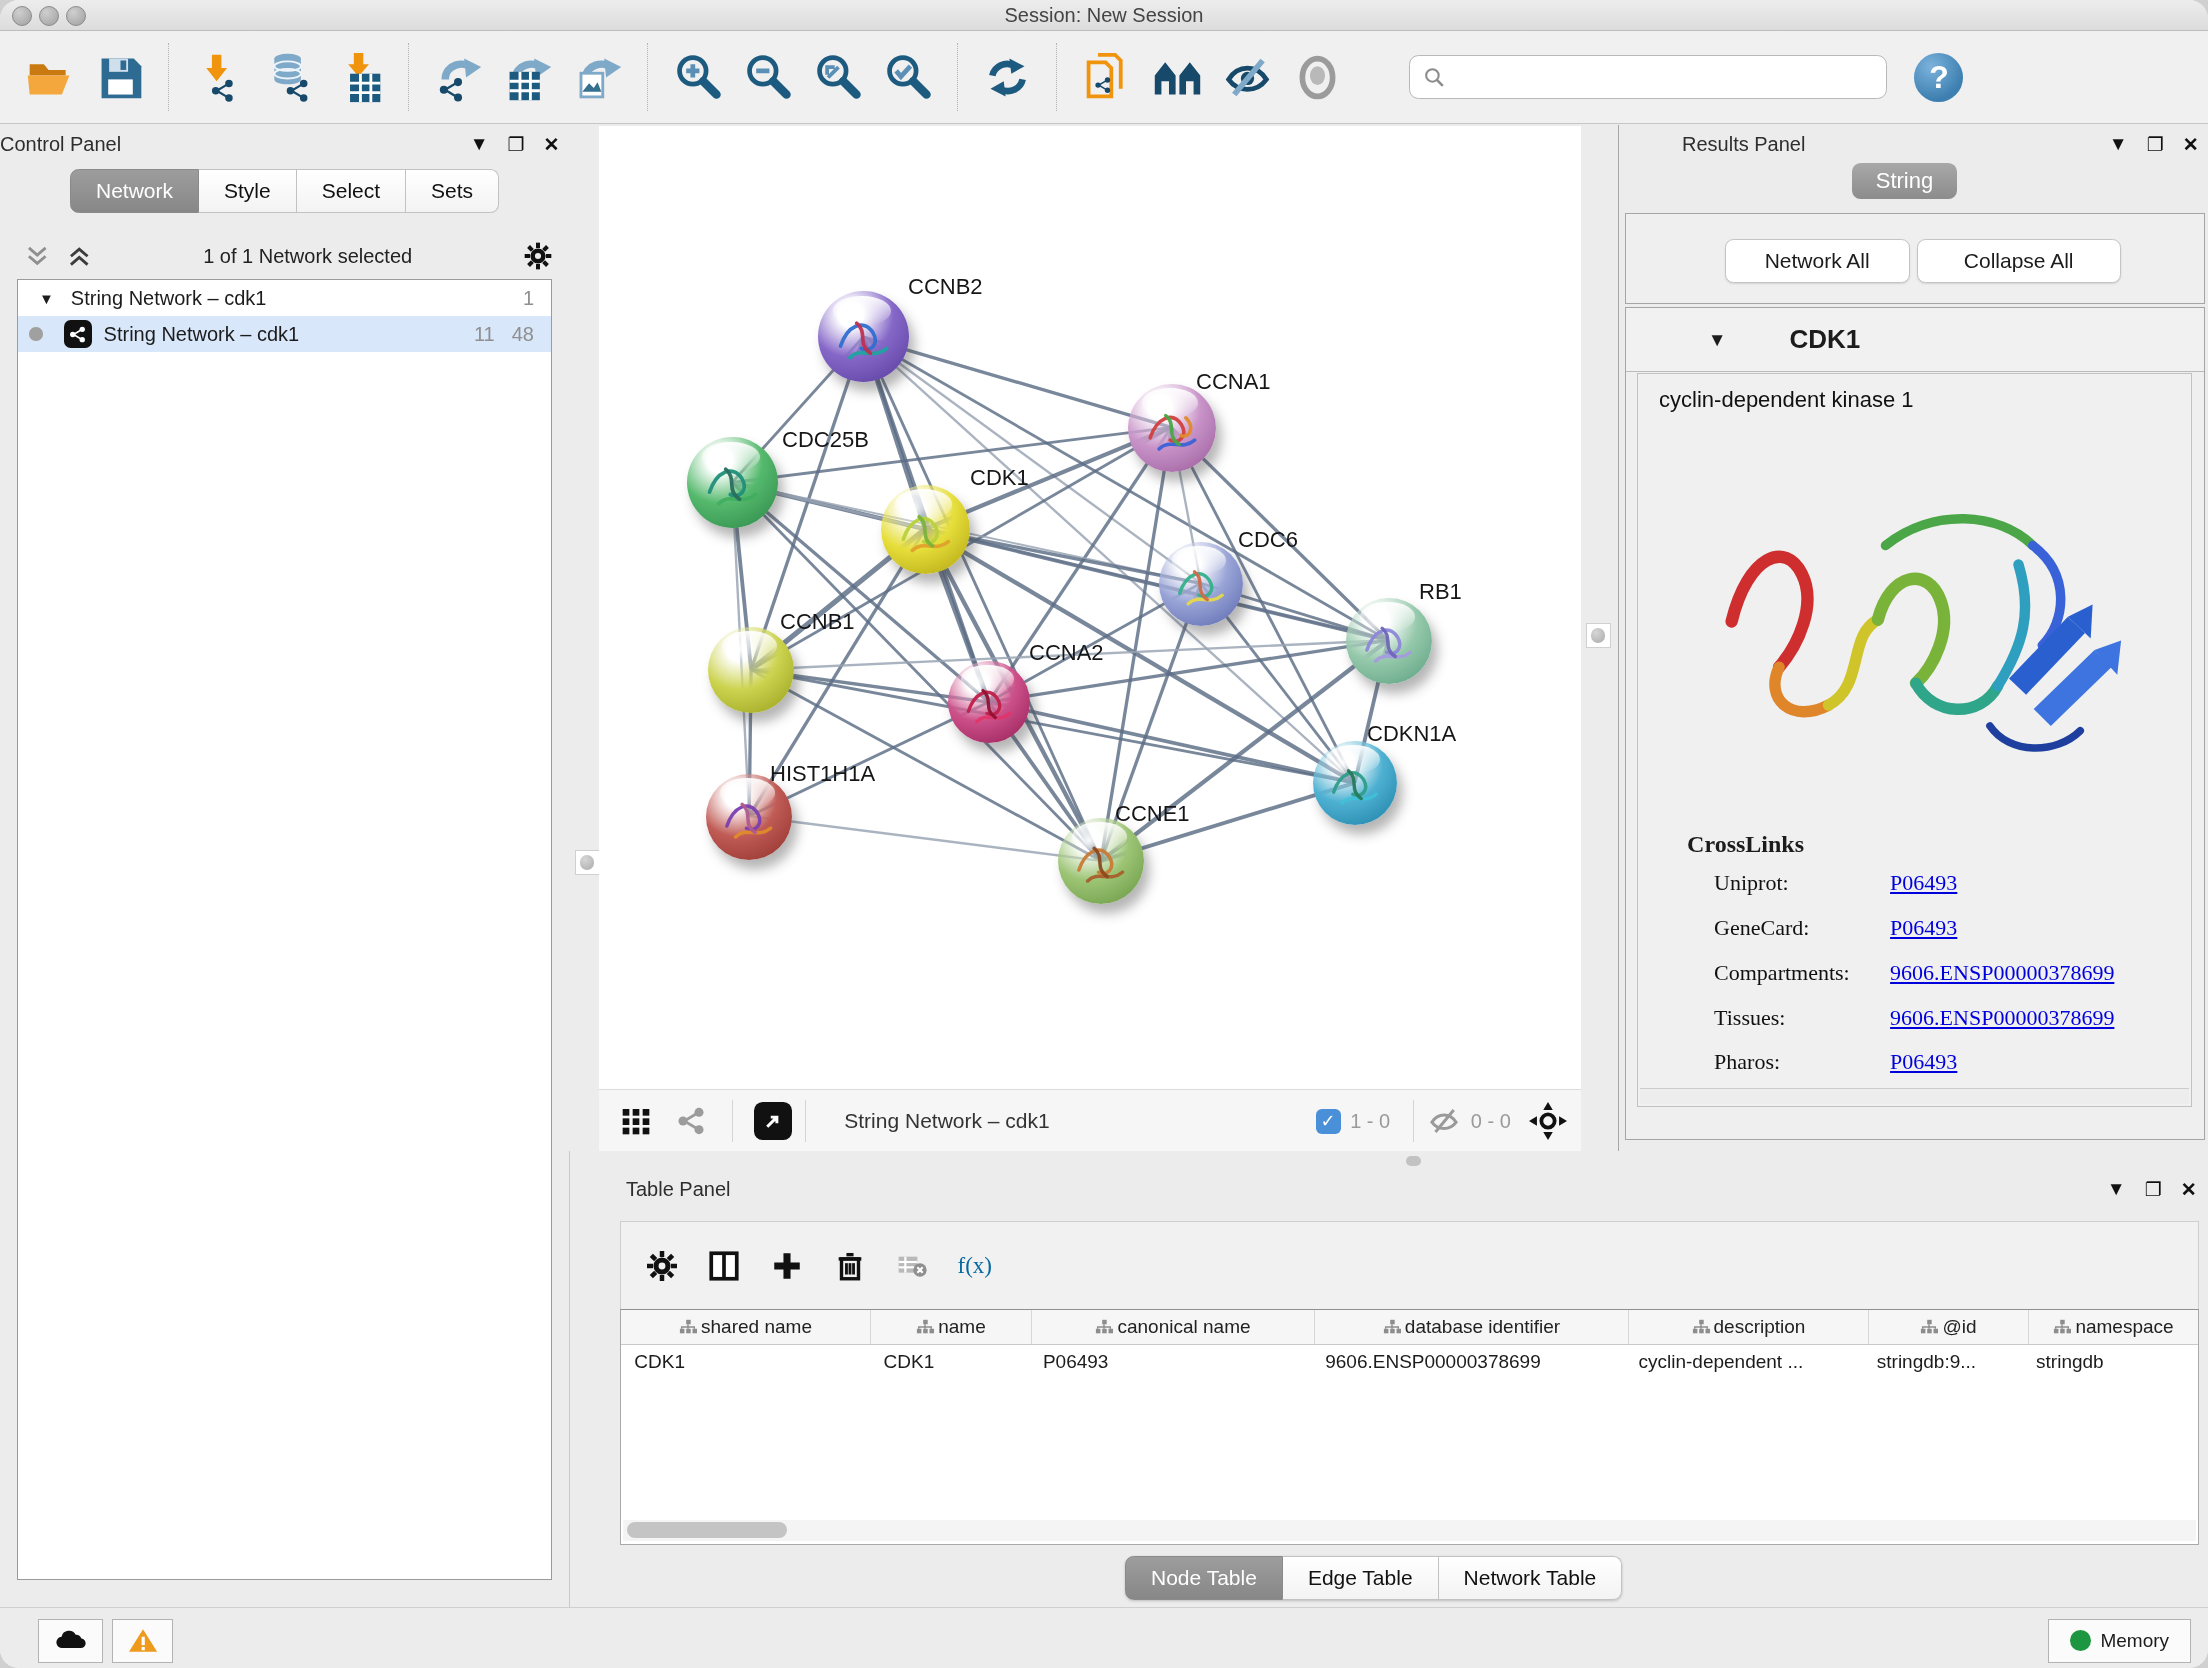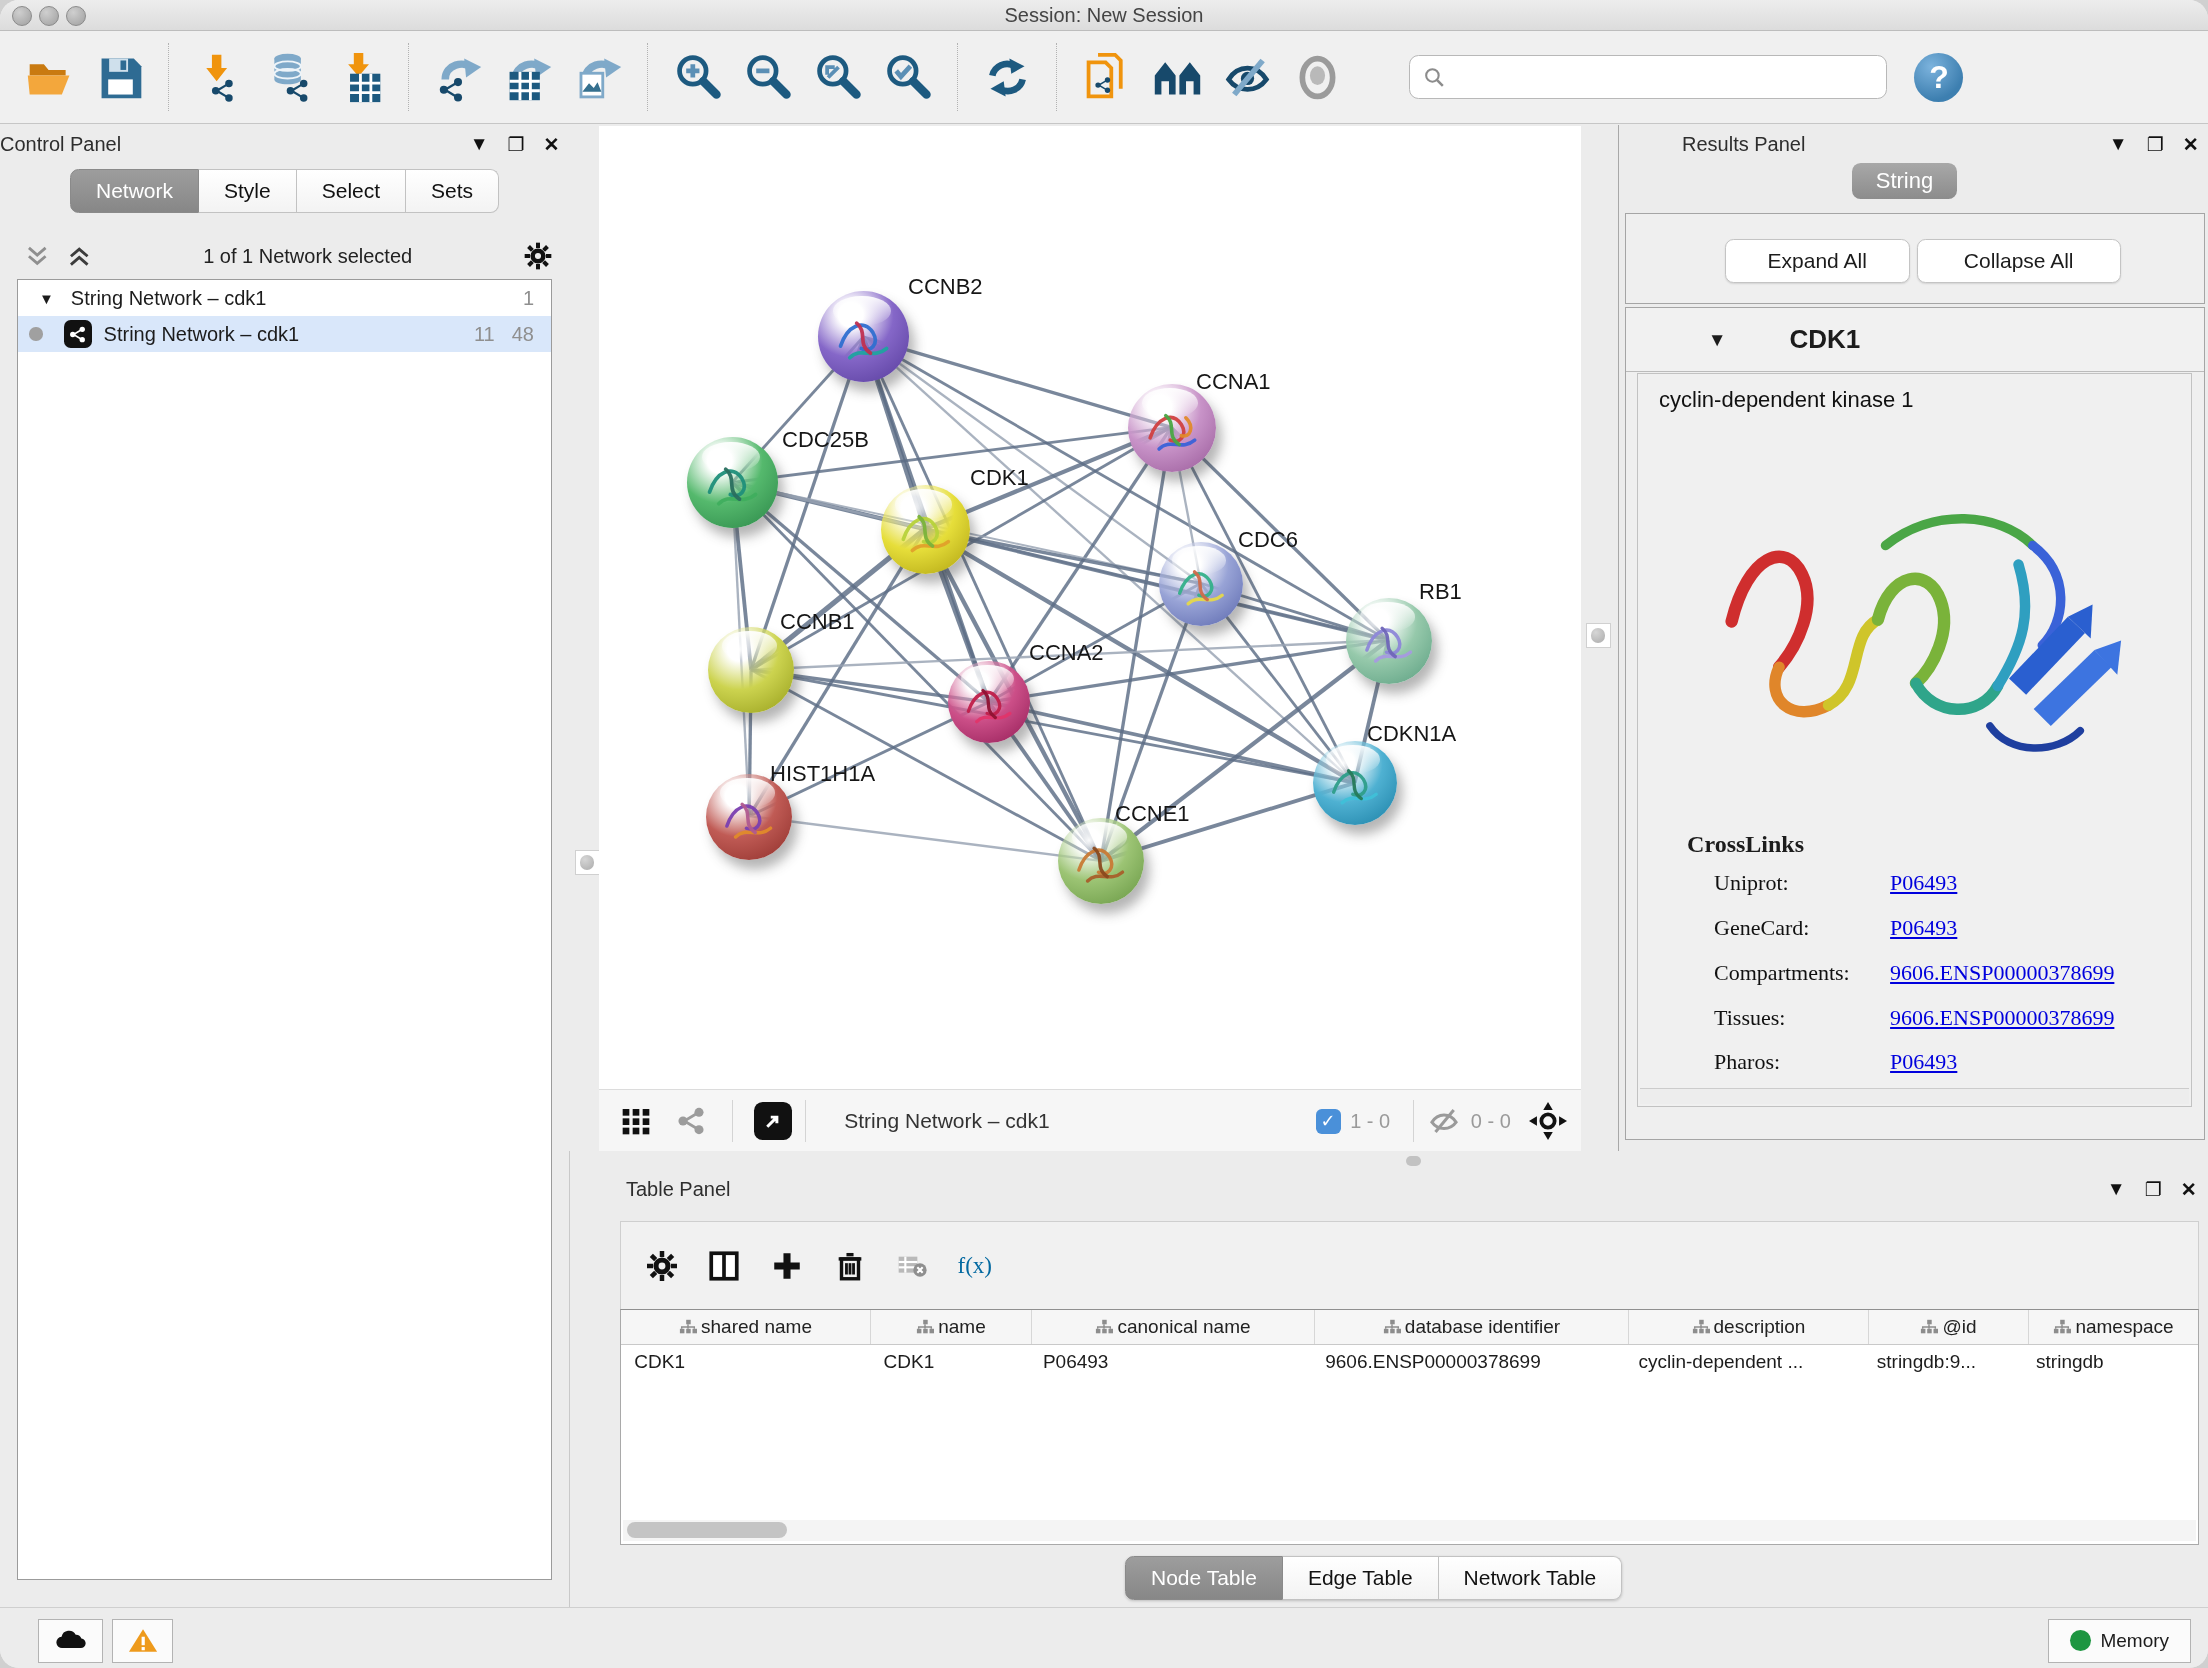--- a/index.html
+++ b/index.html
@@ -579,21 +579,21 @@
     <div id="rp-head">
       <span class="panel-title">Results Panel</span>
       <span class="panel-ctrl">
         <span>▼</span>
         <span>❐</span>
         <span style="font-weight:bold">✕</span>
       </span>
     </div>
     <div id="rp-tab">String</div>
     <div id="rp-boxA">
-      <div class="rp-btn" style="left:99px;width:183px">Expand All</div>
+      <div class="rp-btn" style="left:99px;width:183px">Network All</div>
       <div class="rp-btn" style="left:291px;width:202px">Collapse All</div>
     </div>
     <div id="rp-boxB">
       <div id="rp-entry-head">
         <span class="tri">▼</span>
         <span id="rp-gene">CDK1</span>
       </div>
       <div id="rp-content">
         <div id="rp-desc">cyclin-dependent kinase 1</div>
         <svg id="protein-img" viewBox="0 0 480 380">

